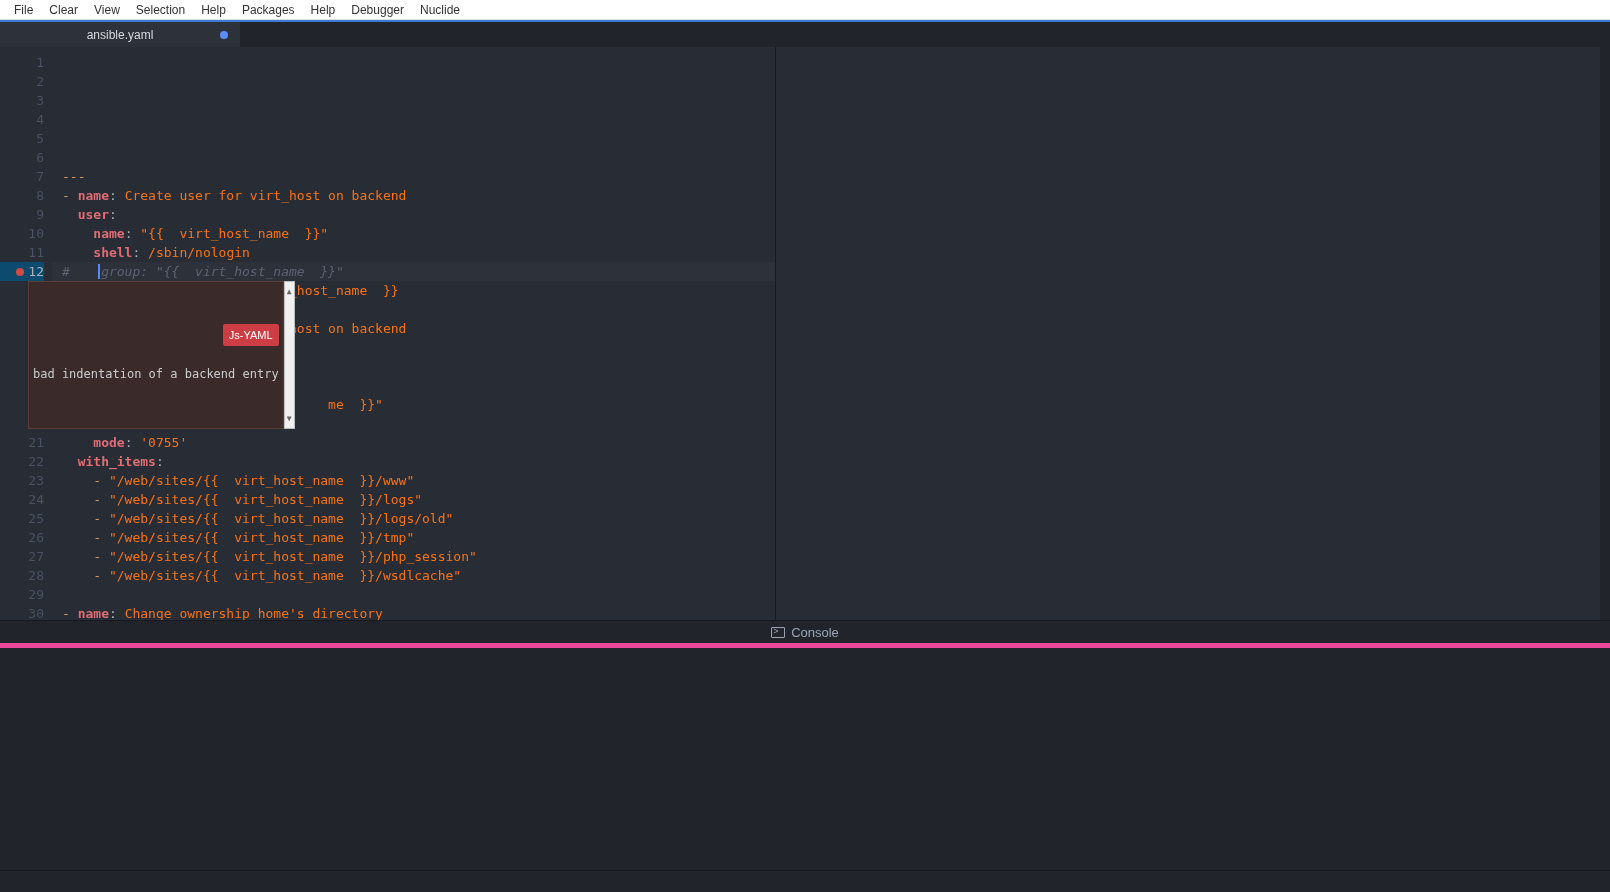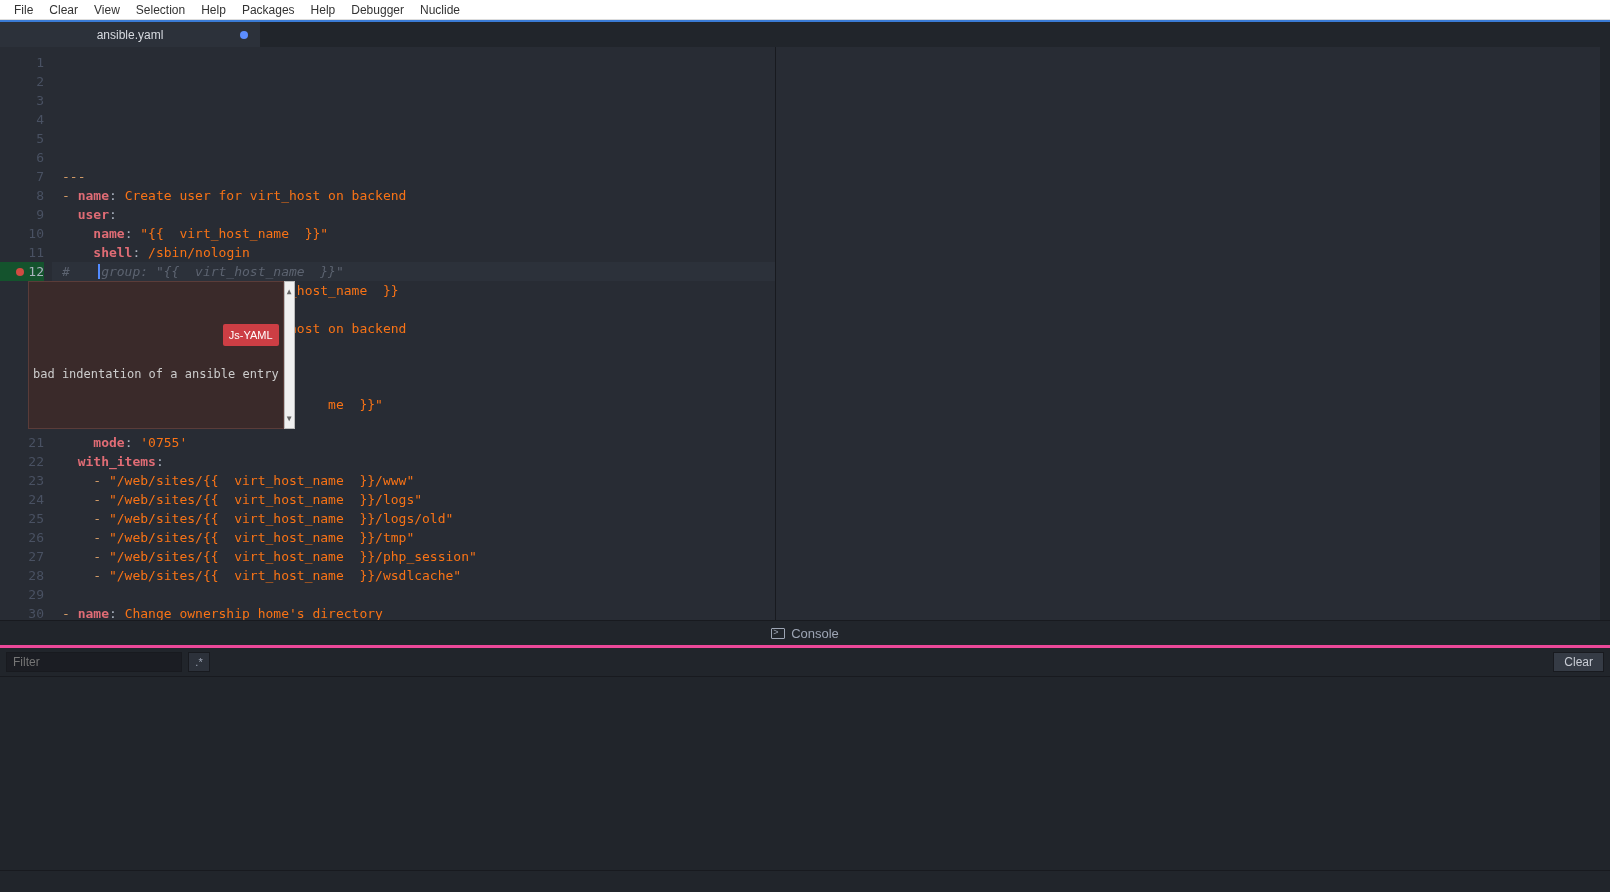--- a/index.html
+++ b/index.html
@@ -30,21 +30,21 @@
   display: flex;
   align-items: stretch;
   border-top: 2px solid #3a7bd5;
 }
 .tab {
   background: #2c313a;
   color: #9da5b4;
   display: flex;
   align-items: center;
   padding: 0 12px;
-  width: 260px;
+  width: 240px;
   position: relative;
   font-size: 12px;
   justify-content: center;
 }
 .tab.active { background: #2c313a; color: #d7dae0; }
 .dot { position: absolute; right: 12px; width: 8px; height: 8px; border-radius: 50%; background: #5c8dff; }
 .editor-area {
   flex: 1;
   background: #282c34;
   display: flex;
@@ -77,21 +77,21 @@
   font-family: "Consolas", "Menlo", monospace;
   font-size: 13px;
   line-height: 19px;
   padding: 6px 0 6px 10px;
   color: #abb2bf;
   white-space: pre;
   position: relative;
 }
 .code .line { height: 19px; display: block; }
 .code .highlighted-line { position: absolute; left: 0; right: 0; height: 19px; background: #2c313a; top: calc(6px + 11*19px); z-index: 0; }
-.gutter .highlighted-ln { color: #abb2bf; background: #14532d; }
+.gutter .highlighted-ln { color: #abb2bf; background: #0c4a6e; }
 .cursor {
   position: absolute;
   width: 2px; height: 15px;
   background: #528bff;
   top: calc(6px + 11*19px + 2px);
   left: calc(10px + 5*7.2px);
   z-index: 2;
 }
 .tp { position: relative; z-index: 1; }
 .p { color: #abb2bf; }     
@@ -152,21 +152,21 @@
   background: #21252b;
   color: #9da5b4;
   display: flex;
   flex-direction: column;
 }
 .console-tab {
   height: 28px;
   display: flex;
   align-items: center;
   justify-content: center;
-  border-bottom: 3px solid #ec4899;
+  border-bottom: 5px solid #ec4899;
   border-top: 1px solid #181a1f;
 }
 .console-label { display: inline-flex; align-items: center; gap: 6px; font-size: 13px; }
 .filter-row {
   display: flex;
   align-items: center;
   padding: 4px 6px;
   gap: 6px;
   border-bottom: 1px solid #181a1f;
 }
@@ -265,42 +265,36 @@
       <div class="ln">29</div>
       <div class="ln">30</div>
     </div>
   <div class="code" id="code">
     <div class="highlighted-line"></div>
     <div class="cursor"></div>
     
     <div class="inline-tooltip">
       <div class="tip-body">
         <div><span class="tip-badge">Js-YAML</span></div>
-        <div>bad indentation of a ansible entry</div>
+        <div>bad indentation of a backend entry</div>
       </div>
       <div class="tip-scroll">
         <div>▲</div>
         <div>▼</div>
       </div>
     </div>
   <span class="line tp"><span class="d">---</span></span><span class="line tp"><span class="d">- </span><span class="k">name</span><span class="p">: </span><span class="s">Create user for virt_host on backend</span></span><span class="line tp"><span class="p">  </span><span class="k">user</span><span class="p">:</span></span><span class="line tp"><span class="p">    </span><span class="k">name</span><span class="p">: </span><span class="s">"{{  virt_host_name  }}"</span></span><span class="line tp"><span class="p">    </span><span class="k">shell</span><span class="p">: </span><span class="s">/sbin/nologin</span></span><span class="line tp"><span class="c">#    group: "{{  virt_host_name  }}"</span></span><span class="line tp"><span class="p">    </span><span class="k">home</span><span class="p">: </span><span class="s">/web/sites/{{  virt_host_name  }}</span></span><span class="line tp"></span><span class="line tp"><span class="d">- </span><span class="k">name</span><span class="p">: </span><span class="s">Create dirs for virt_host on backend</span></span><span class="line tp"><span class="p">  </span><span class="k">file</span><span class="p">:</span></span><span class="line tp"><span class="p">    </span><span class="k">path</span><span class="p">: </span><span class="s">"{{item}}"</span></span><span class="line tp"><span class="p">     </span><span class="k err-under">state</span><span class="p">: </span><span class="s">directory</span></span><span class="line tp"><span class="p">                                  </span><span class="s">me  }}"</span></span><span class="line tp"></span><span class="line tp"><span class="p">    </span><span class="k">mode</span><span class="p">: </span><span class="s">'0755'</span></span><span class="line tp"><span class="p">  </span><span class="k">with_items</span><span class="p">:</span></span><span class="line tp"><span class="p">    </span><span class="d">- </span><span class="s">"/web/sites/{{  virt_host_name  }}/www"</span></span><span class="line tp"><span class="p">    </span><span class="d">- </span><span class="s">"/web/sites/{{  virt_host_name  }}/logs"</span></span><span class="line tp"><span class="p">    </span><span class="d">- </span><span class="s">"/web/sites/{{  virt_host_name  }}/logs/old"</span></span><span class="line tp"><span class="p">    </span><span class="d">- </span><span class="s">"/web/sites/{{  virt_host_name  }}/tmp"</span></span><span class="line tp"><span class="p">    </span><span class="d">- </span><span class="s">"/web/sites/{{  virt_host_name  }}/php_session"</span></span><span class="line tp"><span class="p">    </span><span class="d">- </span><span class="s">"/web/sites/{{  virt_host_name  }}/wsdlcache"</span></span><span class="line tp"></span><span class="line tp"><span class="d">- </span><span class="k">name</span><span class="p">: </span><span class="s">Change ownership home's directory</span></span></div>
   <div class="vsplit"></div>
   <div style="width:824px; background:#282c34;"></div>
   <div class="scroll-v"></div>
 </div>
 
 <div class="bottom-panel" style="height:250px;">
   <div class="console-tab">
     <span class="console-label">
       <span class="console-icon"></span>
       <span>Console</span>
     </span>
   </div>
-  <div class="filter-row">
-    <input class="filter-input" placeholder="Filter" style="">
-    <div class="regex-btn">.*</div>
-    <div style="flex:1"></div>
-    <div class="clear-btn">Clear</div>
-  </div>
   <div class="console-body"></div>
 </div>
 
 <div class="status-bar"></div>
 
 </body></html>

